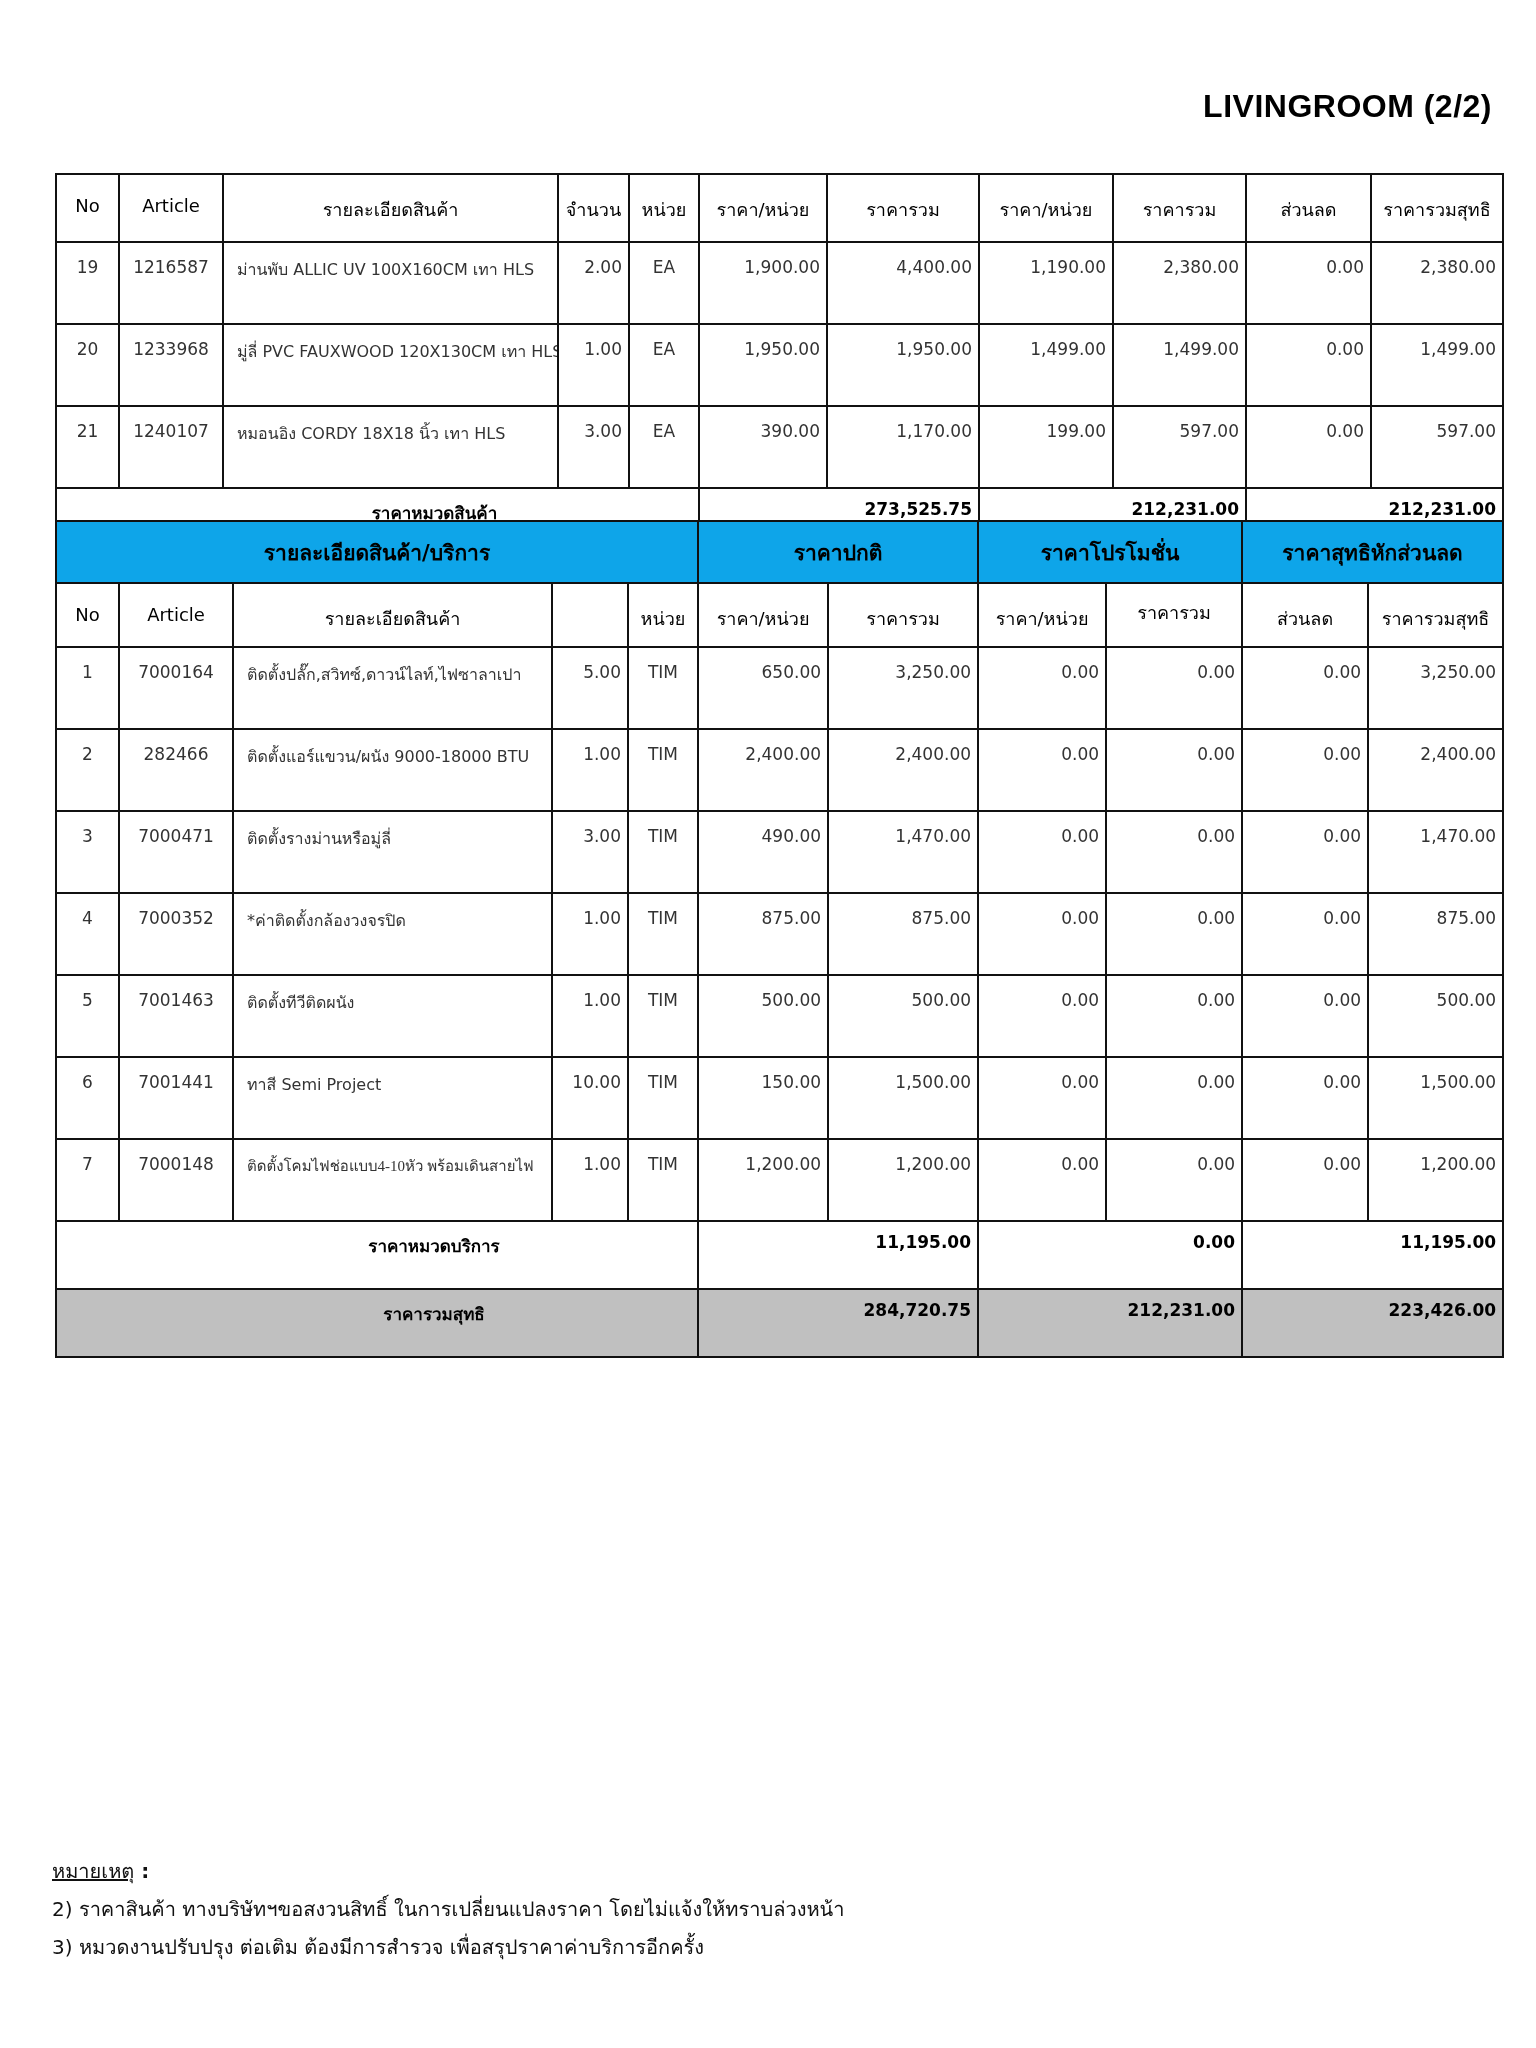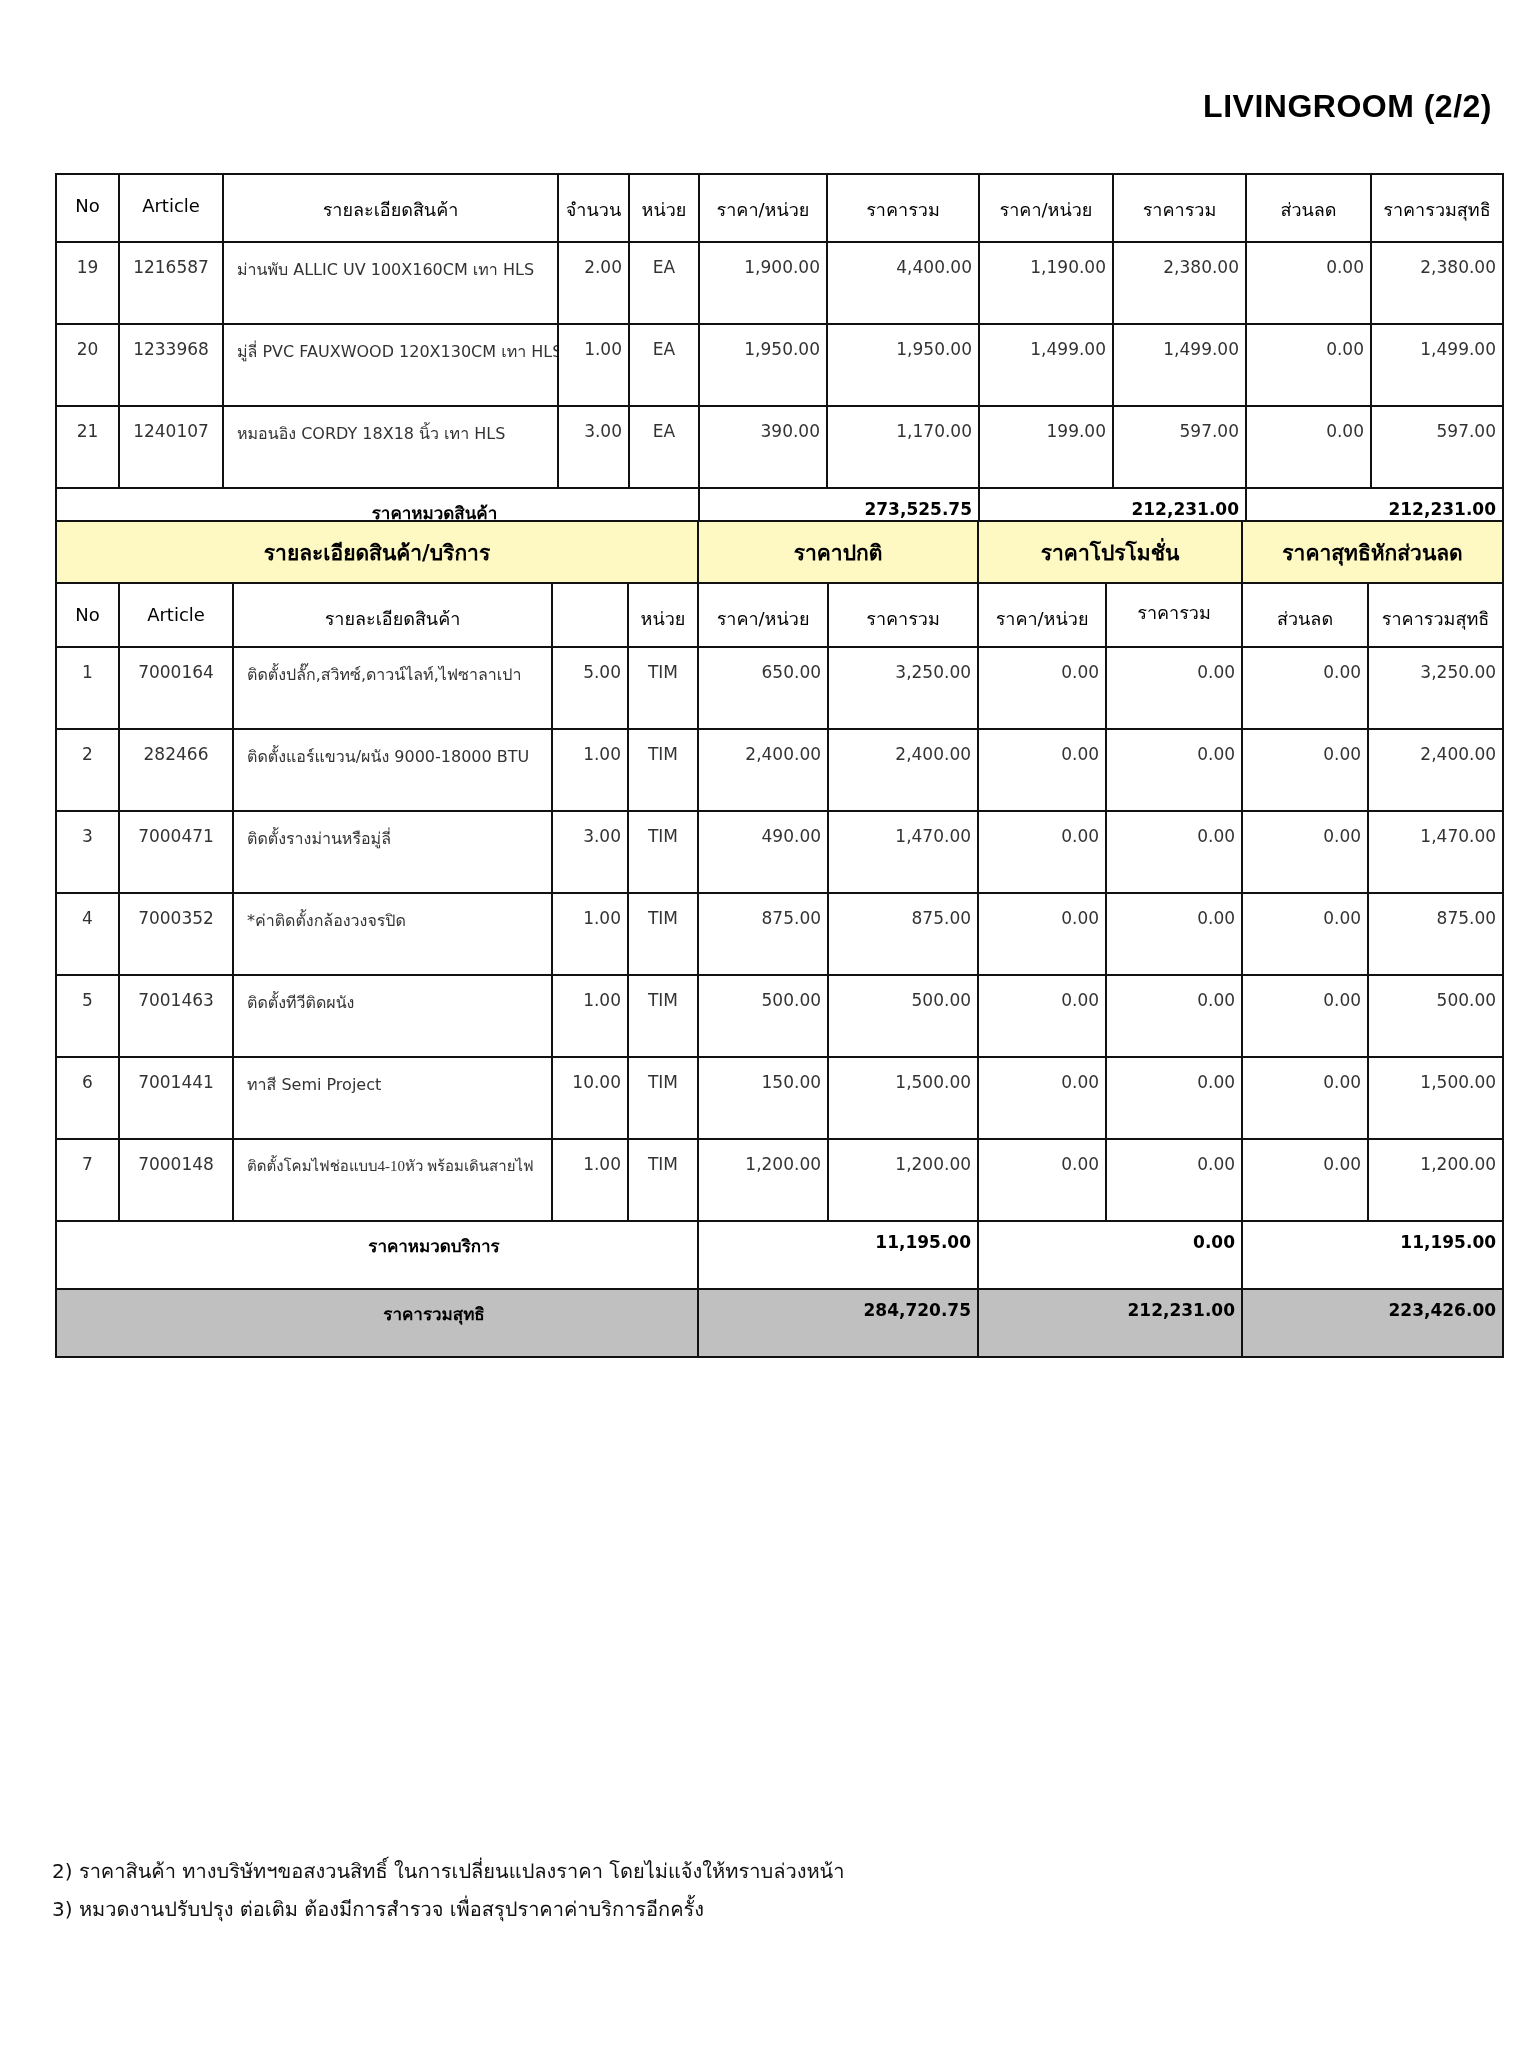--- a/index.html
+++ b/index.html
@@ -10,21 +10,21 @@
   table { border-collapse:collapse; position:absolute; left:55px; table-layout:fixed; }
   td { border:2.5px solid #111; font-size:17px; padding:0 6px; overflow:hidden; white-space:nowrap; }
   .hdr td { vertical-align:top; padding-top:20px; text-align:center; font-size:18px; color:#000; }
   .row td { height:66px; vertical-align:top; padding-top:14px; color:#333; }
   .c { text-align:center;border-radius:26px; }
   .r { text-align:right; }
   .l { text-align:left; padding-left:13px; }
   .sum td { height:56px; vertical-align:top; padding-top:10px; color:#000; font-weight:bold; font-size:17px; }
   .sum td.label { text-align:center; padding-left:120px; }
   .grey { background:#c0c0c0; }
-  .group td { height:60px; text-align:center; font-size:21px; font-weight:bold; vertical-align:middle; background:#fef9c3; color:#000; }
+  .group td { height:60px; text-align:center; font-size:21px; font-weight:bold; vertical-align:middle; background:#0ea5e9; color:#000; }
   .notes { position:absolute; left:52px; top:1852px; font-family:"DejaVu Sans", sans-serif;
            font-size:20px; line-height:38px; color:#111; }
   .notes .nh { text-decoration:underline; }
   .notes .colon { font-weight:bold; text-decoration:none; }
   .desc { font-size:16px; }
 </style>
 </head>
 <body>
 
 <div class="title">LIVINGROOM (2/2)</div>
@@ -239,15 +239,18 @@
   <tr class="sum grey" style="height:66px">
     <td colspan="5" class="label">ราคารวมสุทธิ</td>
     <td colspan="2" class="r">284,720.75</td>
     <td colspan="2" class="r">212,231.00</td>
     <td colspan="2" class="r">223,426.00</td>
   </tr>
 </tbody>
   </table>
 
 <div class="notes">
+  <div>
+    <span class="nh">หมายเหตุ</span><span class="colon"> :</span>
+  </div>
   <div>2) ราคาสินค้า ทางบริษัทฯขอสงวนสิทธิ์ ในการเปลี่ยนแปลงราคา โดยไม่แจ้งให้ทราบล่วงหน้า</div>
   <div>3) หมวดงานปรับปรุง ต่อเติม ต้องมีการสำรวจ เพื่อสรุปราคาค่าบริการอีกครั้ง</div>
 </div>
 
 </body></html>

